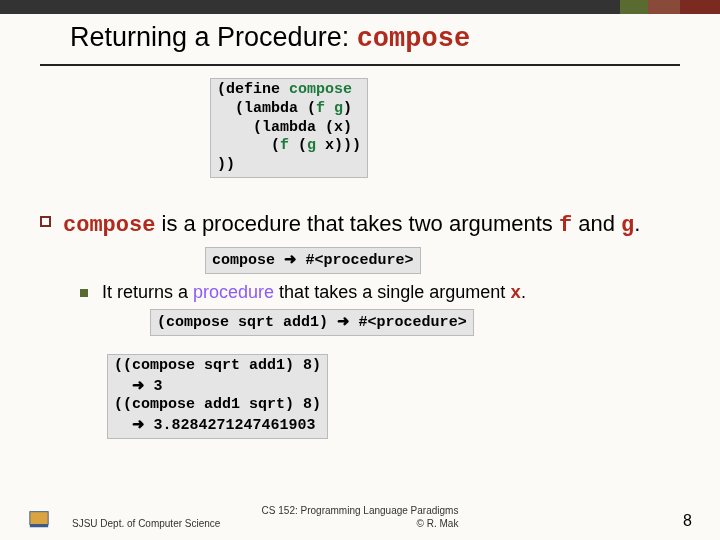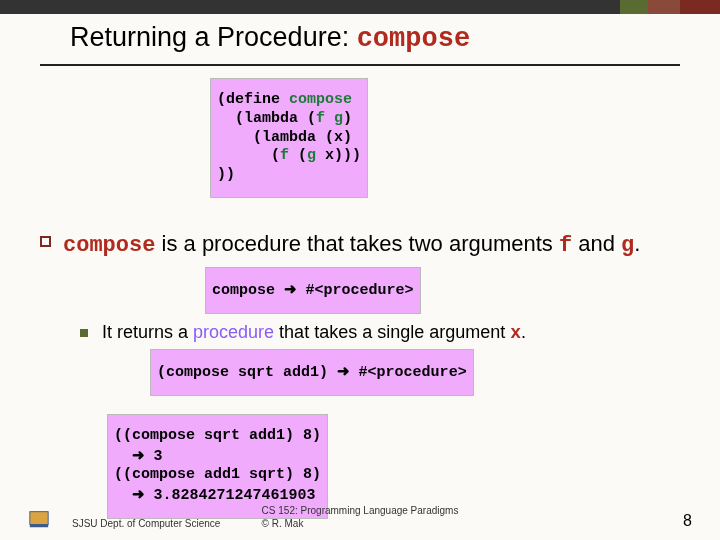--- a/index.html
+++ b/index.html
@@ -35,29 +35,29 @@
     font-weight: normal;
     color: #000;
   }
   .title .code { font-family: "Courier New", monospace; color: #b02a1e; font-weight: bold; }
   .title-rule {
     margin: 4px 40px 0 40px;
     border: none;
     border-top: 2px solid #222;
   }
   .codebox {
-    background: #f0abfc;
+    background: #e5e5e5;
     border: 1px solid #bbb;
     font-family: "Courier New", monospace;
     font-weight: bold;
     font-size: 15px;
     line-height: 1.25;
     white-space: pre;
     display: inline-block;
-    padding: 12px 6px;
+    padding: 2px 6px;
     color: #000;
   }
   .box1 { margin: 12px 0 10px 210px; }
   .box2 { margin: 8px 16px 8px 205px; }
   .box3 { margin: 6px 0 10px 150px; }
   .box4 { margin: 8px 0 0 107px; }
   .green { color: #1d7a3a; }
   .bullet-sq {
     width: 11px; height: 11px;
     border: 2px solid #7a2a20;
@@ -108,21 +108,21 @@
     width: 22px; height: 22px;
     margin-right: 10px;
     flex-shrink: 0;
   }
   .logo svg { width: 100%; height: 100%; }
   .foot-left { line-height: 1.25; margin-left: 12px; }
   .foot-center {
     position: absolute;
     left: 50%;
     transform: translateX(-50%);
-    text-align: left;
+    text-align: right;
     line-height: 1.25;
     bottom: 0;
   }
   .foot-right {
     margin-left: auto;
     font-size: 16px;
     color: #000;
   }
 </style>
 </head>

